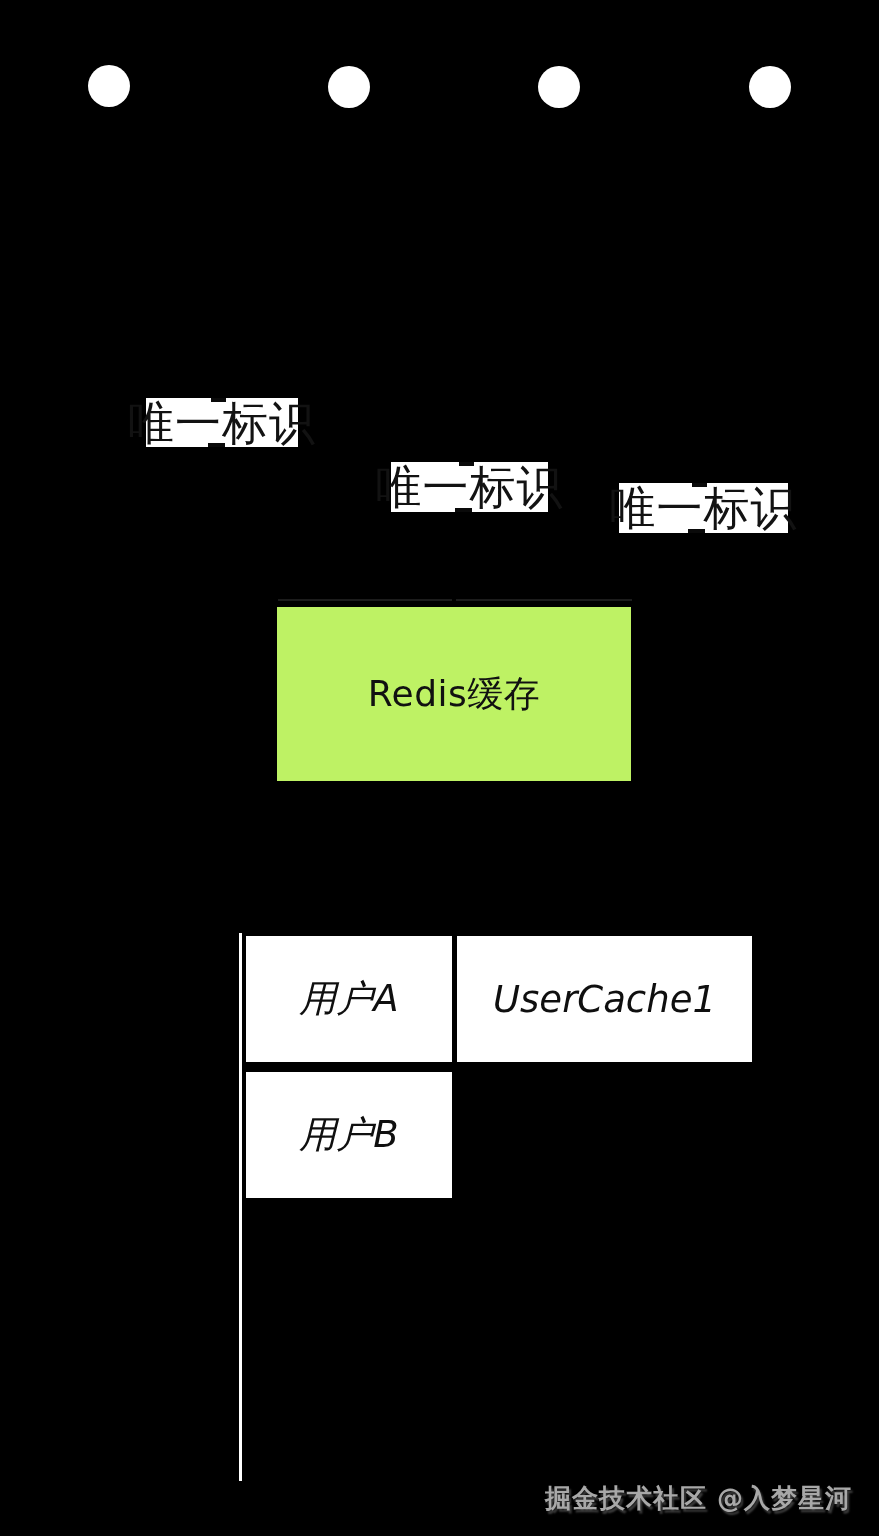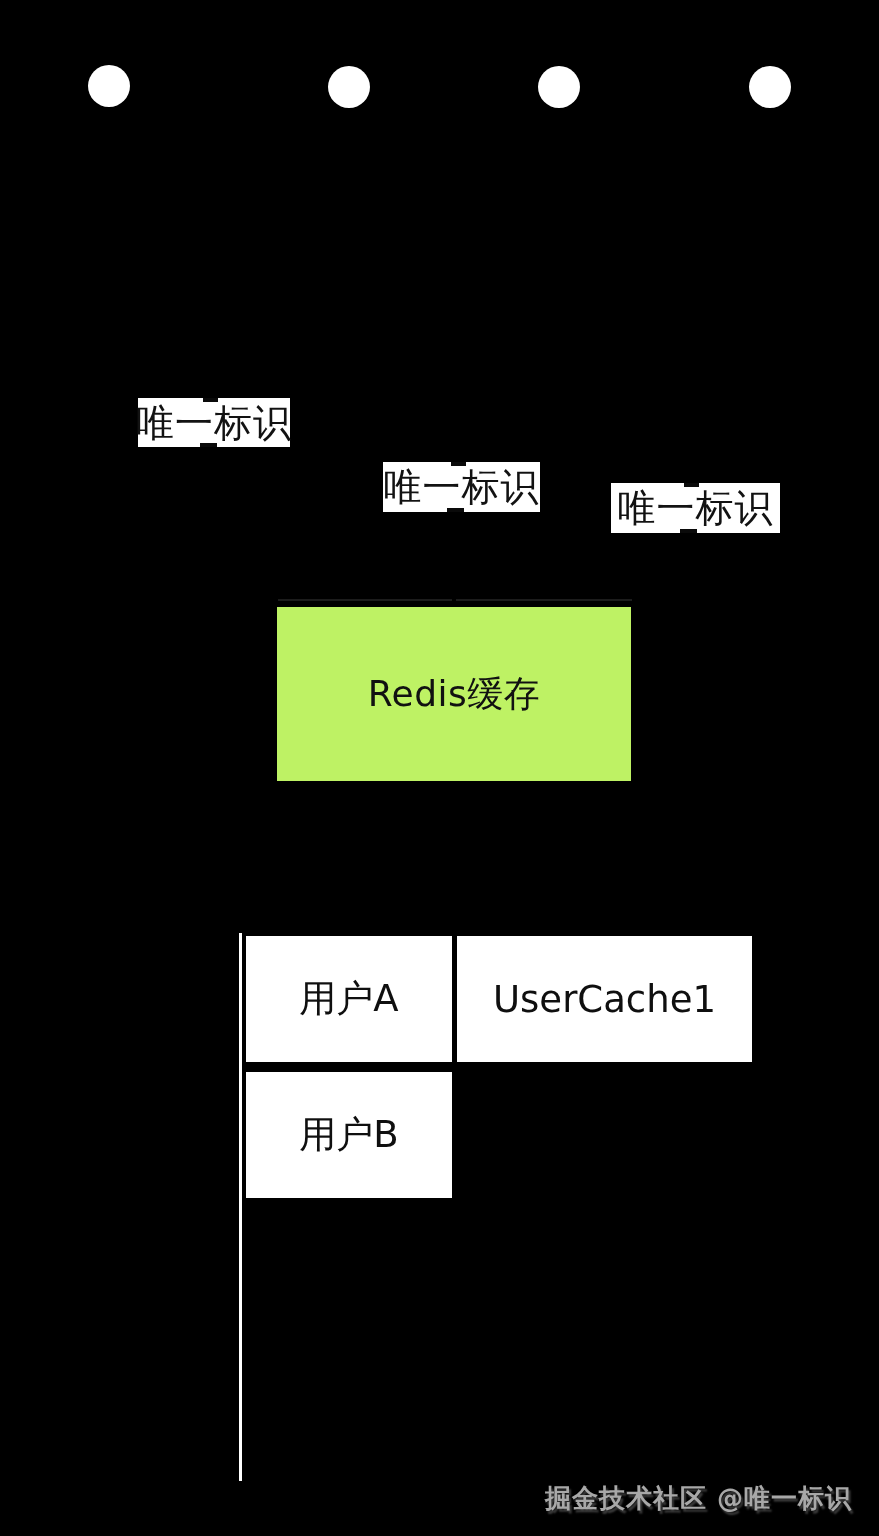--- a/index.html
+++ b/index.html
@@ -21,27 +21,28 @@
     width: 42px;
     height: 42px;
     border-radius: 50%;
     background: #ffffff;
   }
   
   .id-label {
     position: absolute;
     background: #ffffff;
     color: #121212;
-    font-size: 38px;
+    font-size: 46px;
     line-height: 1;
     display: flex;
     align-items: center;
     justify-content: center;
     letter-spacing: 1px;
     white-space: nowrap;
+    margin-left: 8px;
   }
   
   .id-label::before {
     content: "";
     position: absolute;
     top: 0;
     left: 43%;
     width: 15px;
     height: 4px;
     background: #0a0a0a;
@@ -100,20 +101,21 @@
     gap: 10px 5px;
   }
   .cache-table .cell {
     background: #ffffff;
     color: #0f0f0f;
     display: flex;
     align-items: center;
     justify-content: center;
     font-size: 37px;
     white-space: nowrap;
+    font-style: italic;
   }
   
   .watermark {
     position: absolute;
     top: 1481px;
     right: 27px;
     font-size: 26px;
     font-weight: bold;
     color: #a8a8a8;
     letter-spacing: 1px;
@@ -134,21 +136,21 @@
   </div>
 
   <div class="table-left-line"></div>
 
   <div class="cache-table">
       <div class="cell">用户A</div>
       <div class="cell">UserCache1</div>
       <div class="cell">用户B</div>
     </div>
 
-  <div class="watermark">掘金技术社区 @唯一标识</div>
+  <div class="watermark">掘金技术社区 @入梦星河</div>
 
 <div class="actor-head" style="left: 88px; top: 65px;"></div>
     <div class="actor-head" style="left: 328px; top: 66px;"></div>
     <div class="actor-head" style="left: 538px; top: 66px;"></div>
     <div class="actor-head" style="left: 749px; top: 66px;"></div>
     <div class="id-label" style="left: 138px; top: 398px; width: 152px; height: 49px;">唯一标识</div>
     <div class="id-label" style="left: 383px; top: 462px; width: 157px; height: 50px;">唯一标识</div>
     <div class="id-label" style="left: 611px; top: 483px; width: 169px; height: 50px;">唯一标识</div>
   </div>
 

